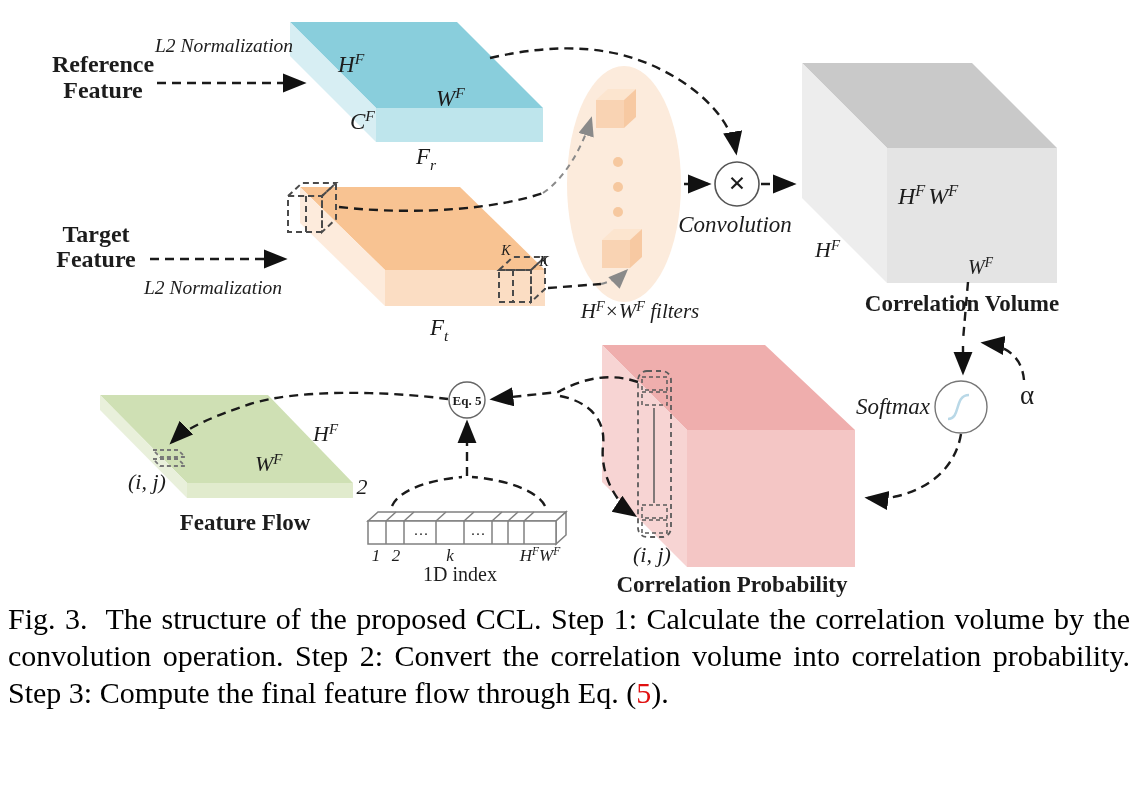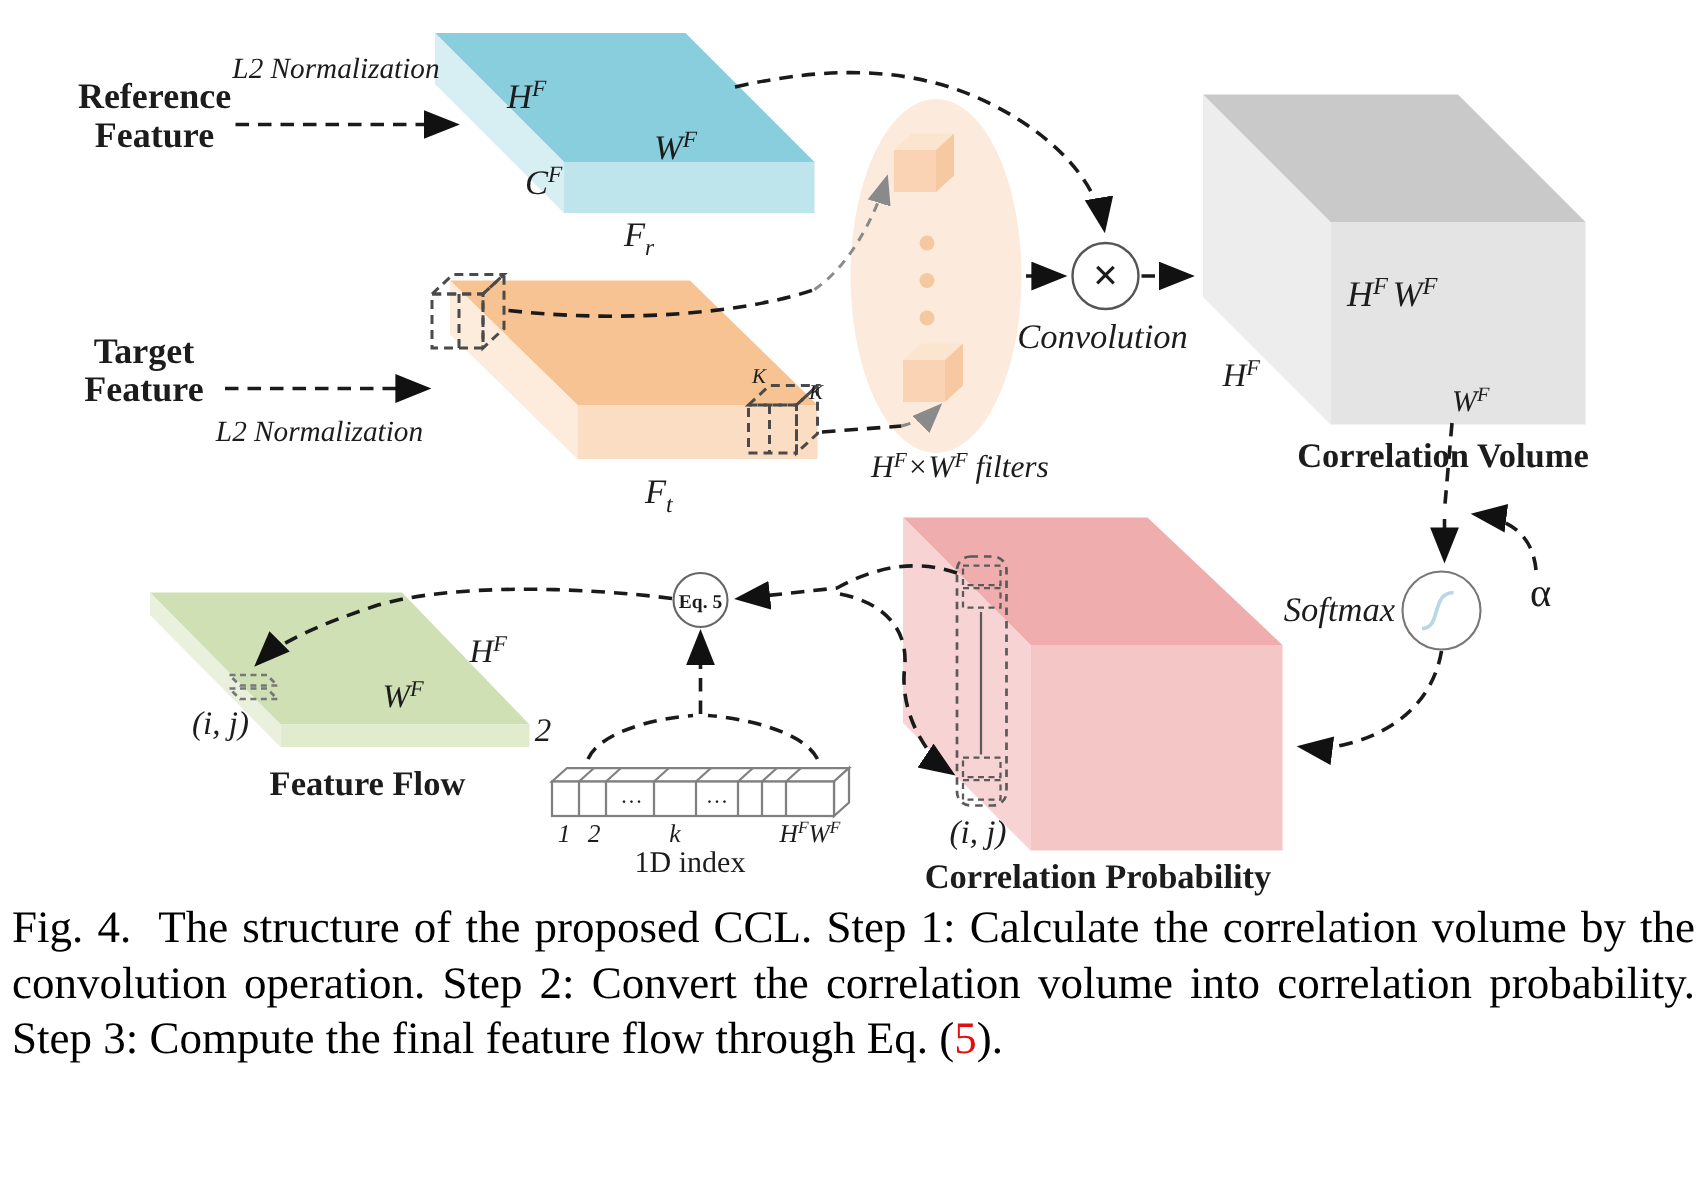--- a/index.html
+++ b/index.html
@@ -186,13 +186,13 @@
     <path d="M467,476 V423" marker-end="url(#ah)"></path>
     <path d="M339,207 C420,216 500,208 543,193"></path>
     <path d="M548,288 L601,284"></path>
   </g>
   <g fill="none" stroke="#8a8a8a" stroke-width="2" stroke-dasharray="6 5">
     <path d="M543,193 C568,176 584,142 591,119" marker-end="url(#ahg)"></path>
     <path d="M601,284 C613,281 621,276 626,271" marker-end="url(#ahg)"></path>
   </g>
 </svg>
 
-<div class="caption"><span class="cap-prefix">Fig. 4.</span><span>The structure of the proposed CCL. Step 1: Calculate the correlation volume by the convolution operation. Step 2: Convert the correlation volume into correlation probability. Step 3: Compute the final feature flow through Eq. (</span><span class="cap-ref">5</span><span>).</span></div>
+<div class="caption"><span class="cap-prefix">Fig. 3.</span><span>The structure of the proposed CCL. Step 1: Calculate the correlation volume by the convolution operation. Step 2: Convert the correlation volume into correlation probability. Step 3: Compute the final feature flow through Eq. (</span><span class="cap-ref">5</span><span>).</span></div>
 
 </body></html>

